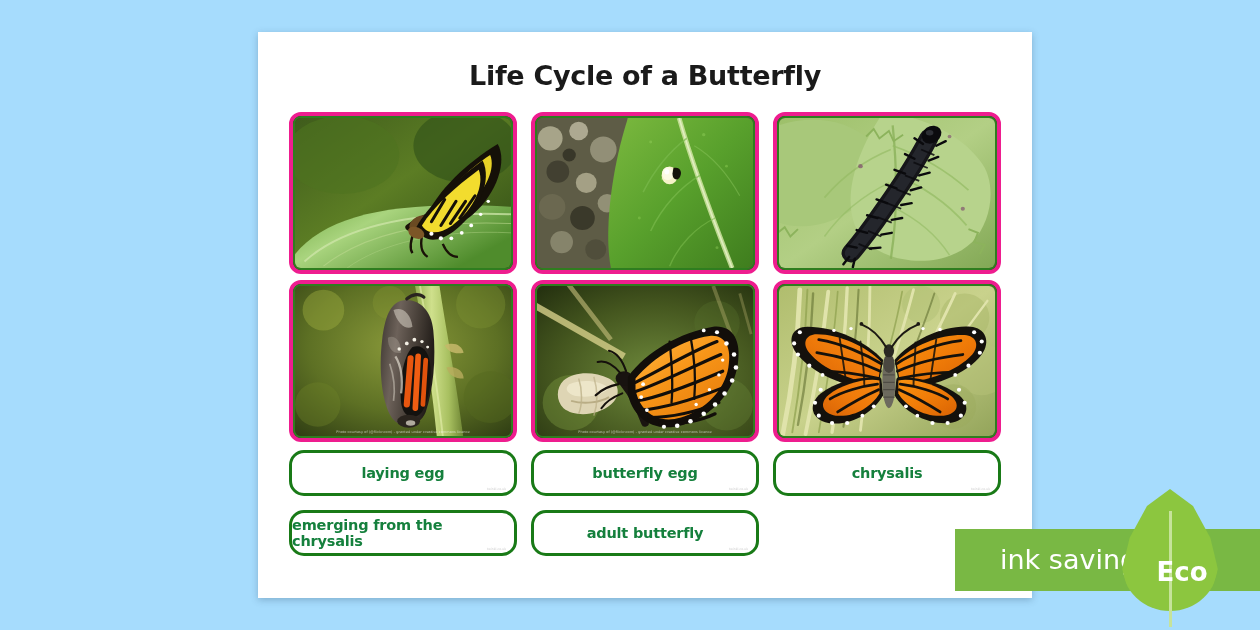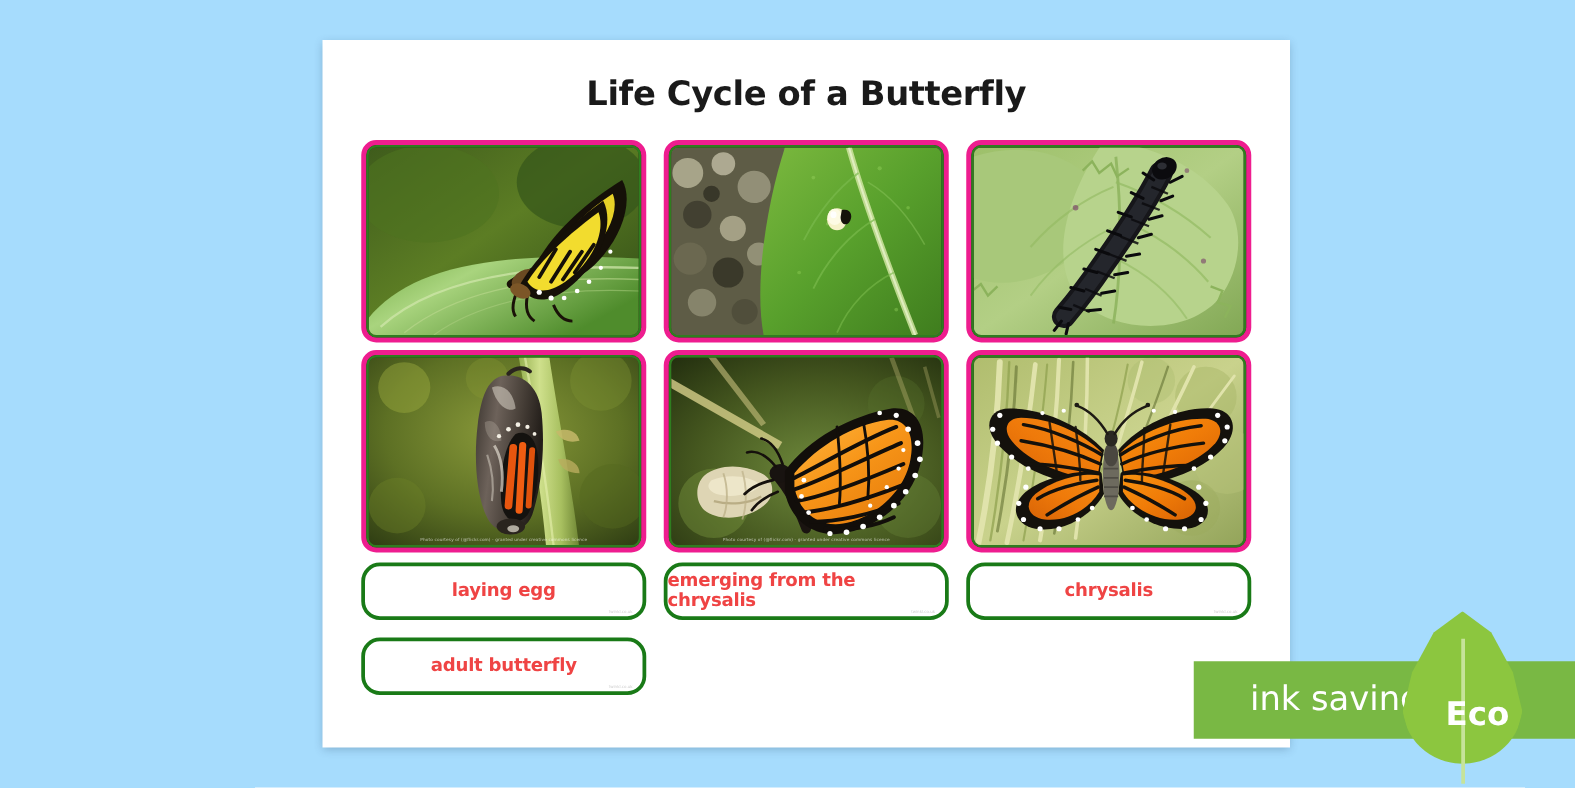--- a/index.html
+++ b/index.html
@@ -108,21 +108,21 @@
     display: flex;
     align-items: center;
     justify-content: center;
     position: relative;
   }
 
   .label-text {
     font-family: "DejaVu Sans", sans-serif;
     font-weight: bold;
     font-size: 14.5px;
-    color: #ef4444;
+    color: #15803d;
     letter-spacing: -0.2px;
   }
 
   .label-attrib {
     position: absolute;
     right: 8px;
     bottom: 2px;
     font-size: 3.2px;
     color: #cfcfcf;
     white-space: nowrap;
@@ -681,29 +681,33 @@
 
   </div>
 
   <div id="label-grid">
 
     <div class="label-card">
       <span class="label-text">laying egg</span>
       <span class="label-attrib">twinkl.co.uk</span>
     </div>
 
-
+    <div class="label-card">
+      <span class="label-text">butterfly egg</span>
+      <span class="label-attrib">twinkl.co.uk</span>
+    </div>
+
+
+    <div class="label-card">
+      <span class="label-text">chrysalis</span>
+      <span class="label-attrib">twinkl.co.uk</span>
+    </div>
 
     <div class="label-card">
       <span class="label-text">emerging from the chrysalis</span>
-      <span class="label-attrib">twinkl.co.uk</span>
-    </div>
-
-    <div class="label-card">
-      <span class="label-text">chrysalis</span>
       <span class="label-attrib">twinkl.co.uk</span>
     </div>
 
     <div class="label-card">
       <span class="label-text">adult butterfly</span>
       <span class="label-attrib">twinkl.co.uk</span>
     </div>
 
   </div>
 

